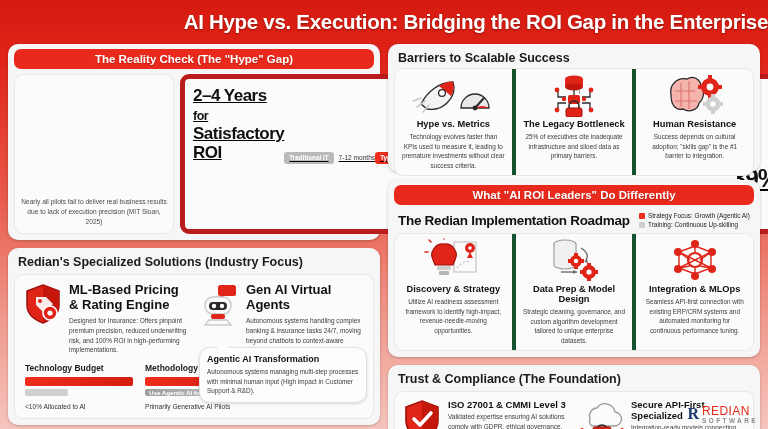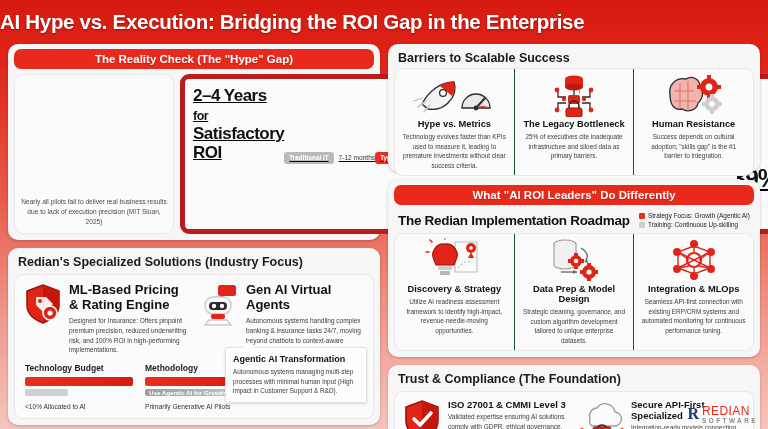--- a/index.html
+++ b/index.html
@@ -7,21 +7,21 @@
     width: 768px; height: 429px; overflow: hidden;
     font-family: "Liberation Sans", sans-serif;
   }
   body {
     background: linear-gradient(180deg, #d61a10 0%, #e02418 14%, #e85a4a 46%, #f0998d 74%, #f6c5bd 100%);
     position: relative;
   }
 
   
   .title-bar {
-    height: 44px; display: flex; align-items: center; justify-content: flex-start;
+    height: 44px; display: flex; align-items: center; justify-content: flex-end;
   }
   .title {
     color: #ffffff; font-size: 20.5px; font-weight: bold; letter-spacing: -0.3px;
     text-shadow: 0 1px 2px rgba(0,0,0,.35);
     white-space: nowrap;
   }
 
   
   .board { display: flex; gap: 8px; padding: 0 8px; height: 381px; }
   .col { display: flex; flex-direction: column; gap: 8px; }
@@ -125,39 +125,39 @@
   .mbar { height: 9px; border-radius: 2px; background: linear-gradient(90deg,#ee2d1d,#d41e11); }
   .mbar2 { height: 7px; border-radius: 2px; margin-top: 3px; background: #cfcfcf; }
   .mbar2.w40 { width: 40%; }
   .mbar2.tagged {
     background: linear-gradient(90deg,#9d9d9d,#c9c9c9); color: #fff;
     font-size: 6.2px; font-weight: bold; padding: 0 4px; line-height: 7px; white-space: nowrap;
   }
   .mcap { font-size: 6.6px; color: #333; margin-top: 7px; }
 
   .callout {
-    position: absolute; right: 2px; top: -8px; width: 142px;
-    background: #fdfdfd; border: 1px solid #e4e1e1; border-radius: 2px;
+    position: absolute; right: 2px; top: -8px; width: 168px;
+    background: #fdfdfd; border: 1px solid #e4e1e1; border-radius: 11px;
     padding: 6px 7px; box-shadow: 0 1px 3px rgba(0,0,0,.14);
   }
   .callout::before {
     content: ""; position: absolute; left: 16px; top: -7px;
     border-left: 7px solid transparent; border-right: 7px solid transparent;
     border-bottom: 8px solid #fdfdfd;
   }
   .callout h4 { font-size: 9px; font-weight: bold; color: #111; }
   .callout p  { font-size: 6.4px; color: #3c3c3c; line-height: 1.5; margin-top: 3px; }
 
   
   .three { display: flex; flex: 1; }
   .three > div {
     flex: 1; padding: 4px 7px 5px; display: flex; flex-direction: column; align-items: center;
     text-align: center;
   }
-  .three > div + div { border-left: 1px solid #14532d; }
+  .three > div + div { border-left: 4px solid #14532d; }
   .three .ic { height: 44px; display: flex; align-items: center; justify-content: center; }
   .three h4 { font-size: 9.3px; font-weight: bold; color: #111; margin-top: 2px; }
   .three p  { font-size: 6.4px; color: #3c3c3c; line-height: 1.5; margin-top: 3px; }
 
   
   .rm-top { display: flex; align-items: center; justify-content: space-between; padding: 2px 4px 5px; }
   .rm-title { font-size: 13.5px; font-weight: bold; color: #111; letter-spacing: -0.3px; }
   .rm-leg { display: flex; flex-direction: column; gap: 2px; }
 
   

